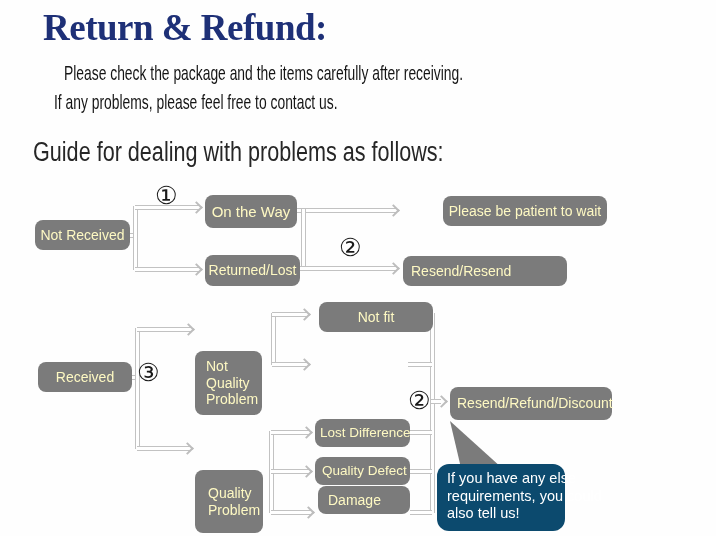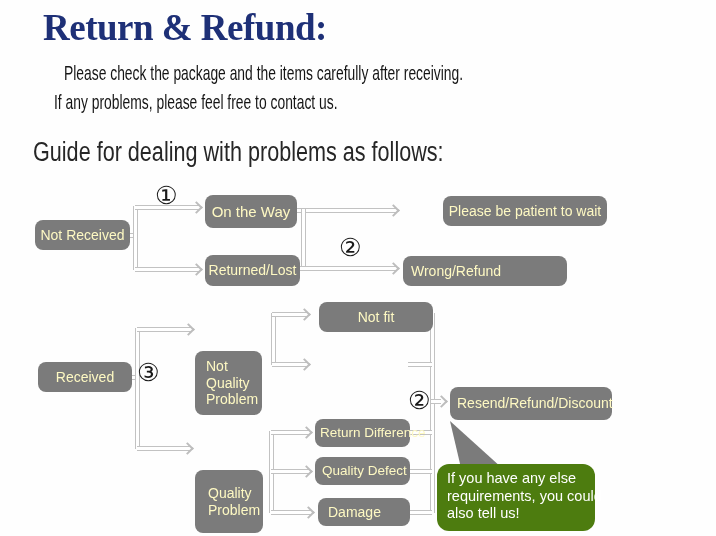--- a/index.html
+++ b/index.html
@@ -29,22 +29,22 @@
   .arrow{
     position:absolute;width:9px;height:9px;
     border-top:2px solid #bdbdbd;border-right:2px solid #bdbdbd;
     transform:rotate(45deg);box-sizing:border-box;
   }
   .marker{
     position:absolute;font-family:"DejaVu Sans",sans-serif;
     font-size:25px;color:#1a1a1a;line-height:1;
   }
   .bubble{
-    position:absolute;left:437px;top:464px;width:158px;height:67px;
-    background:#4d7c0f;color:#fff;border-radius:12px;box-sizing:border-box;
+    position:absolute;left:437px;top:464px;width:128px;height:67px;
+    background:#0c4a6e;color:#fff;border-radius:12px;box-sizing:border-box;
     padding:6px 8px 0 10px;font-size:14.5px;line-height:17.5px;
   }
   .bubble div{white-space:nowrap;}
   .tailsvg{position:absolute;left:0;top:0;width:716px;height:536px;pointer-events:none;}
 </style>
 </head>
 <body>
 
 <div id="canvas">
 
@@ -108,45 +108,45 @@
   <div class="node" style="left:205px;top:195px;width:92px;height:33px;font-size:15px;">
       <span>On the Way</span>
     </div>
   <div class="node" style="left:205px;top:255px;width:95px;height:31px;">
       <span>Returned/Lost</span>
     </div>
   <div class="node" style="left:403px;top:196px;width:164px;height:30px;margin-left:40px;">
       <span>Please be patient to wait</span>
     </div>
   <div class="node leftpad" style="left:403px;top:256px;width:164px;height:30px;padding-left:8px;">
-      <span>Wrong/Refund</span>
+      <span>Resend/Resend</span>
     </div>
 
   <div class="node" style="left:38px;top:362px;width:94px;height:30px;">
       <span>Received</span>
     </div>
   <div class="node multi" style="left:195px;top:303px;width:67px;height:64px;padding-left:11px;">
     <span>Not</span>
     <span>Quality</span>
     <span>Problem</span>
   </div>
   <div class="node multi" style="left:195px;top:422px;width:68px;height:63px;padding-left:13px;">
     <span>Quality</span>
     <span>Problem</span>
   </div>
   <div class="node" style="left:319px;top:302px;width:114px;height:30px;">
       <span>Not fit</span>
     </div>
   <div class="node leftpad" style="left:315px;top:419px;width:95px;height:28px;padding-left:5px;font-size:13.5px;">
-      <span>Return Difference</span>
+      <span>Lost Difference</span>
     </div>
   <div class="node leftpad" style="left:315px;top:457px;width:95px;height:28px;padding-left:7px;font-size:13.5px;">
       <span>Quality Defect</span>
     </div>
-  <div class="node leftpad" style="left:318px;top:498px;width:92px;height:28px;padding-left:10px;">
+  <div class="node leftpad" style="left:318px;top:486px;width:92px;height:28px;padding-left:10px;">
       <span>Damage</span>
     </div>
   <div class="node leftpad" style="left:450px;top:387px;width:162px;height:33px;padding-left:7px;">
       <span>Resend/Refund/Discount</span>
     </div>
 
   <div class="bubble">
     <div>If you have any else</div>
     <div>requirements, you could</div>
     <div>also tell us!</div>

